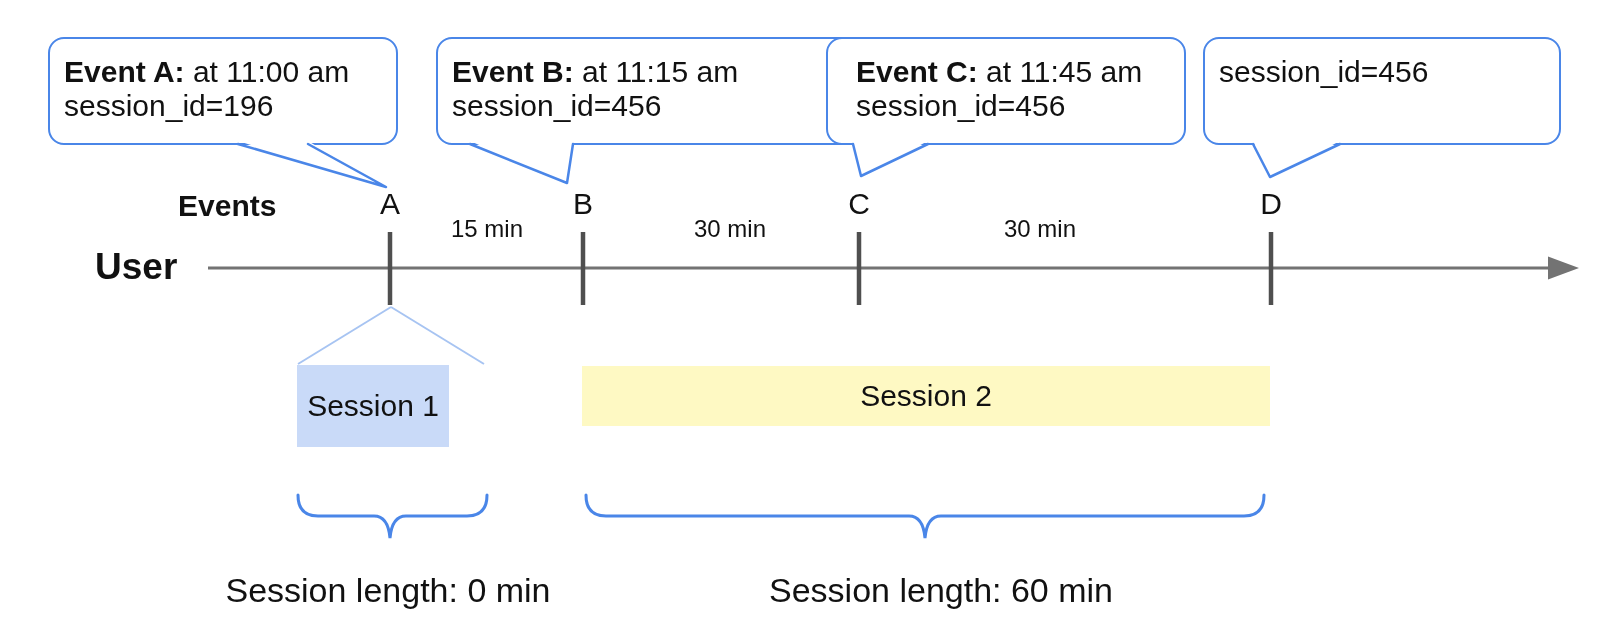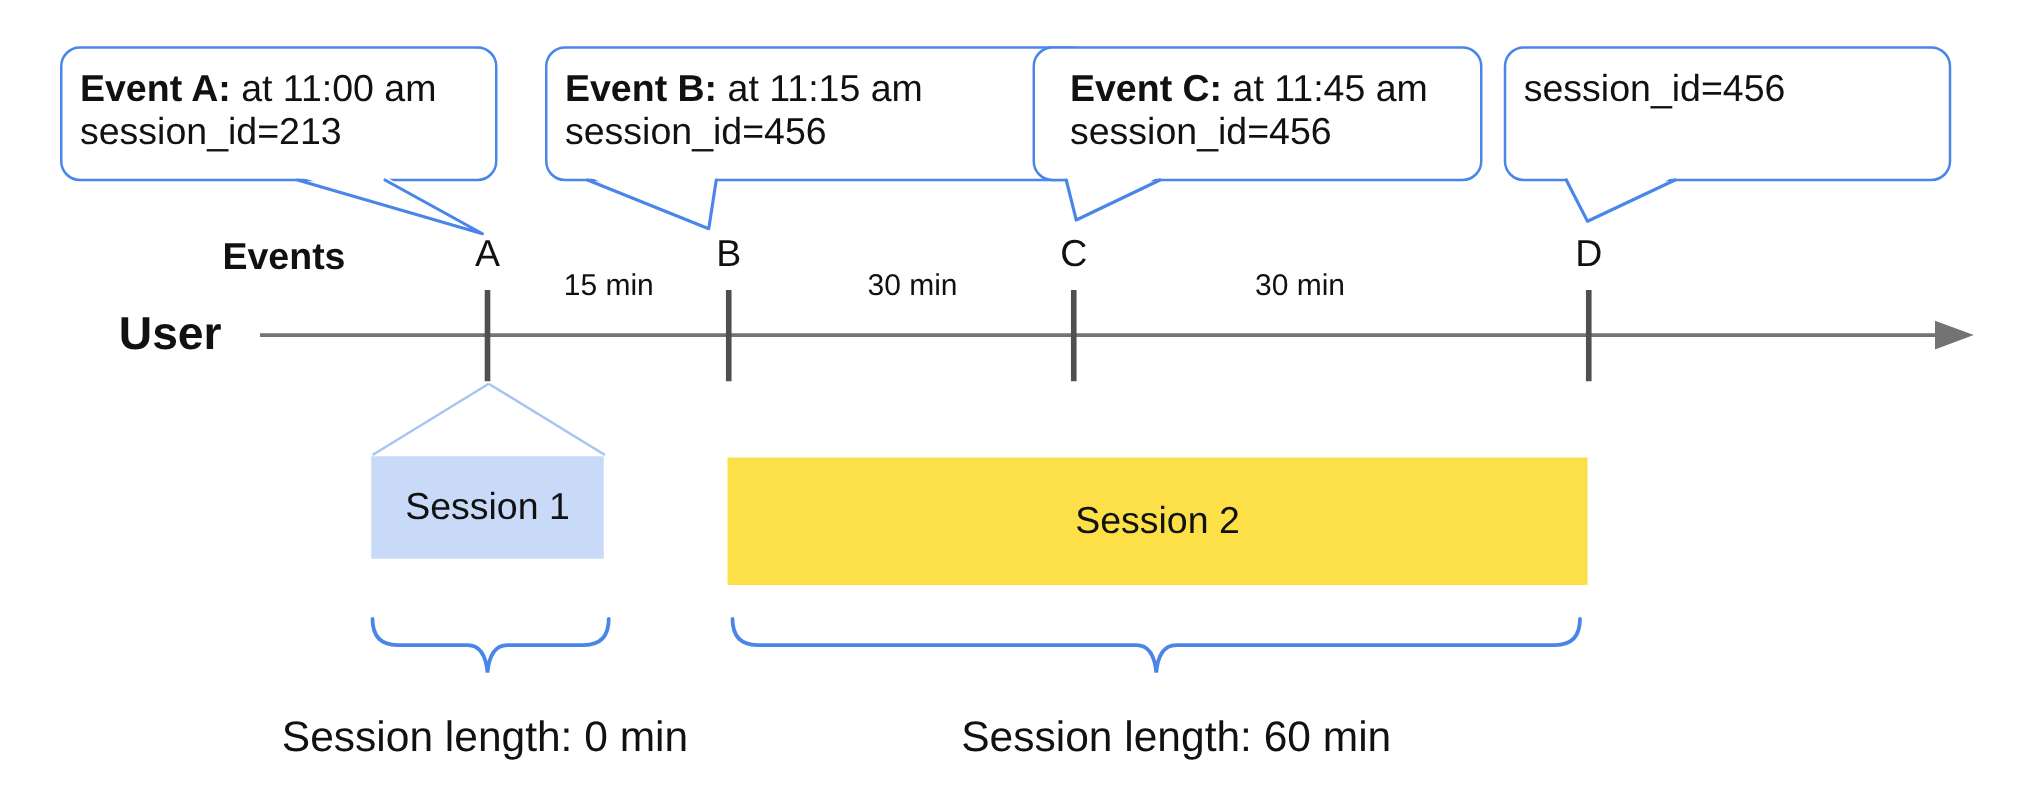--- a/index.html
+++ b/index.html
@@ -25,21 +25,21 @@
   .length-label{position:absolute;top:571px;width:420px;text-align:center;font-size:34px;}
   .overlay{position:absolute;left:0;top:0;pointer-events:none;}
 </style>
 </head>
 <body>
 
 <div class="canvas">
 
   <div class="bubble" style="left:30px;width:350px;">
     <div><b>Event A:</b><span> at 11:00 am</span></div>
-    <div>session_id=213</div>
+    <div>session_id=196</div>
   </div>
   <div class="bubble" style="left:418px;width:436px;">
     <div><b>Event B:</b><span> at 11:15 am</span></div>
     <div>session_id=456</div>
   </div>
   <div class="bubble" style="left:808px;width:360px;padding-left:28px;">
     <div><b>Event C:</b><span> at 11:45 am</span></div>
     <div>session_id=456</div>
   </div>
   <div class="bubble" style="left:1185px;width:358px;">
@@ -51,24 +51,24 @@
 
   <div class="event-letter" style="left:360px;">A</div>
   <div class="event-letter" style="left:553px;">B</div>
   <div class="event-letter" style="left:829px;">C</div>
   <div class="event-letter" style="left:1241px;">D</div>
 
   <div class="interval-label" style="left:427px;">15 min</div>
   <div class="interval-label" style="left:670px;">30 min</div>
   <div class="interval-label" style="left:980px;">30 min</div>
 
-  <div class="session-box" style="left:297px;top:365px;width:186px;height:82px;background:#c9daf8;">
+  <div class="session-box" style="left:297px;top:365px;width:152px;height:82px;background:#c9daf8;">
     <span>Session 1</span>
   </div>
-  <div class="session-box" style="left:582px;top:366px;width:688px;height:102px;background:#fde047;">
+  <div class="session-box" style="left:582px;top:366px;width:688px;height:60px;background:#fef9c3;">
     <span>Session 2</span>
   </div>
 
   <div class="length-label" style="left:178px;">Session length: 0 min</div>
   <div class="length-label" style="left:693px;text-align:right;">Session length: 60 min</div>
 
   <svg class="overlay" width="1614" height="642" viewBox="0 0 1614 642">
 
     <line x1="208" y1="268" x2="1548" y2="268" stroke="#737373" stroke-width="3"></line>
     <polygon points="1548,256.5 1548,279.5 1579,268" fill="#737373"></polygon>

